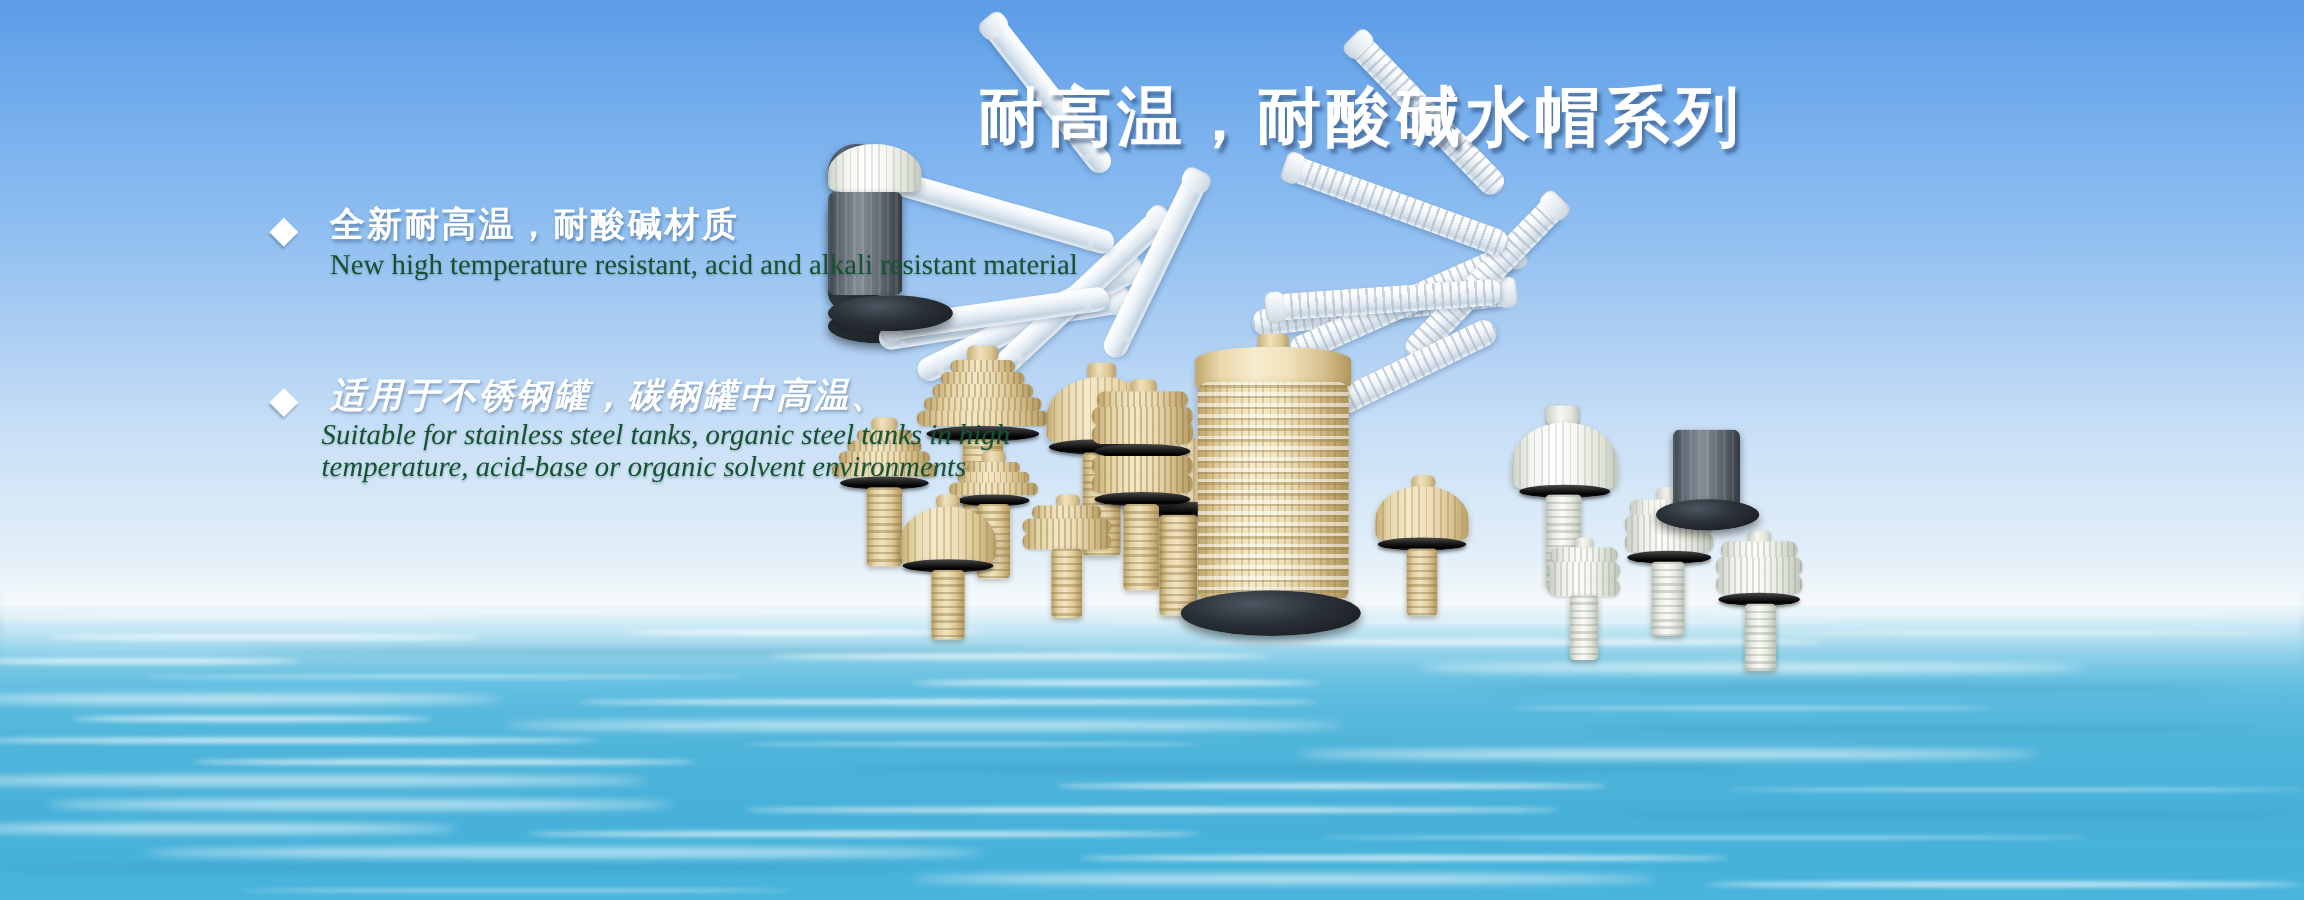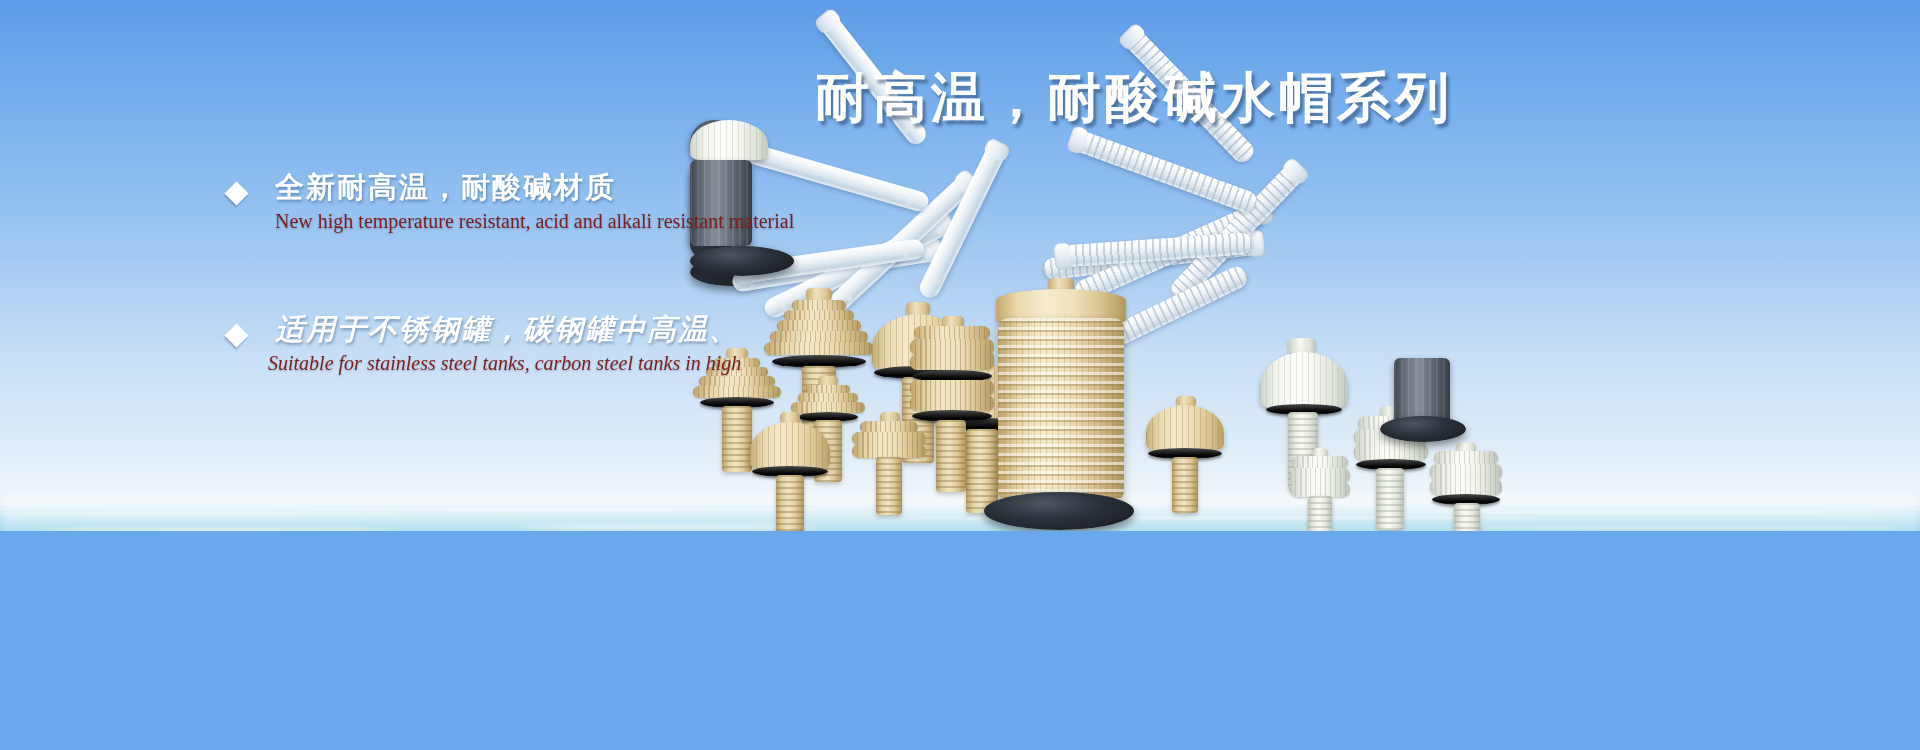--- a/index.html
+++ b/index.html
@@ -3,21 +3,21 @@
 <meta charset="utf-8">
 <title>Banner</title>
 <style>
   html,body{margin:0;padding:0;}
   body{
     width:1920px;height:750px;overflow:hidden;
     font-family:"Liberation Sans","DejaVu Sans",sans-serif;
     background:#6aa8ec;
   }
   #banner{
-    position:relative;width:1920px;height:531px;overflow:hidden;
+    position:relative;width:1920px;height:750px;overflow:hidden;
   }
 
   
   .sky{
     position:absolute;left:0;top:0;width:1920px;height:512px;
     background:linear-gradient(180deg,
       #5c9ce8 0%,
       #6aa6ea 10%,
       #7db3ee 24%,
       #93c1f1 40%,
@@ -83,21 +83,21 @@
   .cn{
     font-family:"DejaVu Sans","Liberation Sans",sans-serif;
     font-size:29px;font-weight:bold;color:#ffffff;
     letter-spacing:2px;line-height:39px;white-space:nowrap;
     text-shadow:1px 2px 3px rgba(40,70,110,.45);
     margin-left:30px;
   }
   .cn.cont{margin-left:47px;}
   .en{
     font-family:"Liberation Serif","DejaVu Serif",serif;
-    font-size:20px;color:#7f1d1d;line-height:25px;
+    font-size:24px;color:#14532d;line-height:25px;
     white-space:nowrap;
     text-shadow:0 1px 2px rgba(40,70,110,.35);
   }
 
   #b1{left:228px;top:168px;}
   #b1 .en{margin-left:47px;margin-top:2px;}
   #b2{left:228px;top:310px;font-style:italic;}
   #b2 .en{margin-left:40px;margin-top:2px;}
 
   
@@ -472,16 +472,17 @@
       <span class="cn">全新耐高温，耐酸碱材质</span>
     </div>
     <div class="en">New high temperature resistant, acid and alkali resistant material</div>
   </div>
 
   <div class="bullet" id="b2">
     <div class="row">
       <span class="diamond"></span>
       <span class="cn">适用于不锈钢罐，碳钢罐中高温、</span>
     </div>
-    <div class="en">Suitable for stainless steel tanks, carbon steel tanks in high</div>
+    <div class="en">Suitable for stainless steel tanks, organic steel tanks in high</div>
+    <div class="en" style="margin-left:40px;">temperature, acid-base or organic solvent environments</div>
   </div>
 
 </div>
 
 </body></html>

